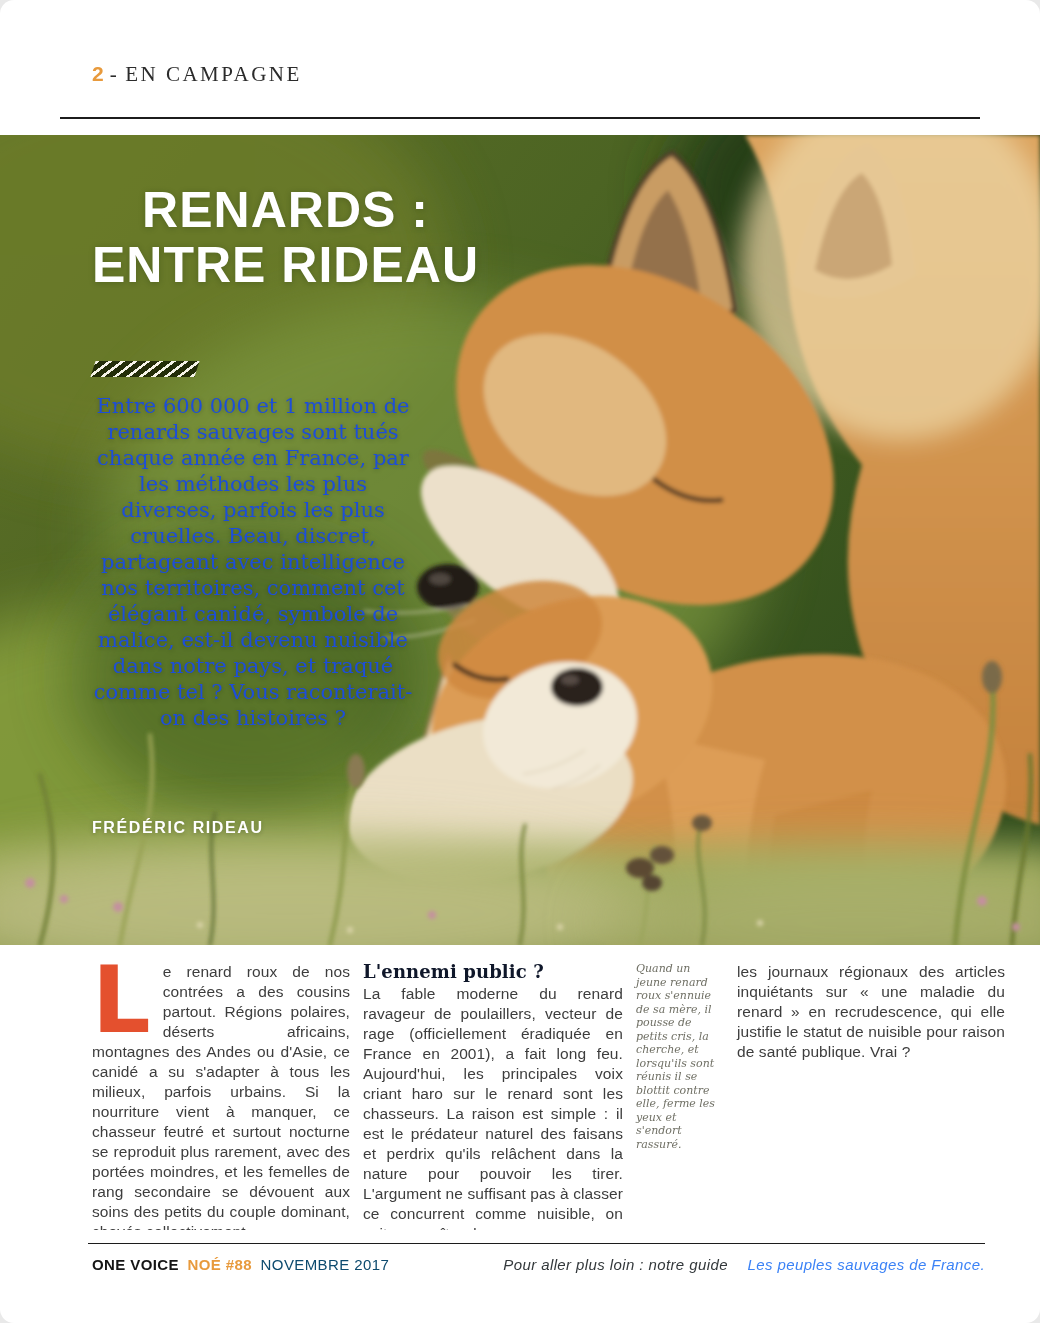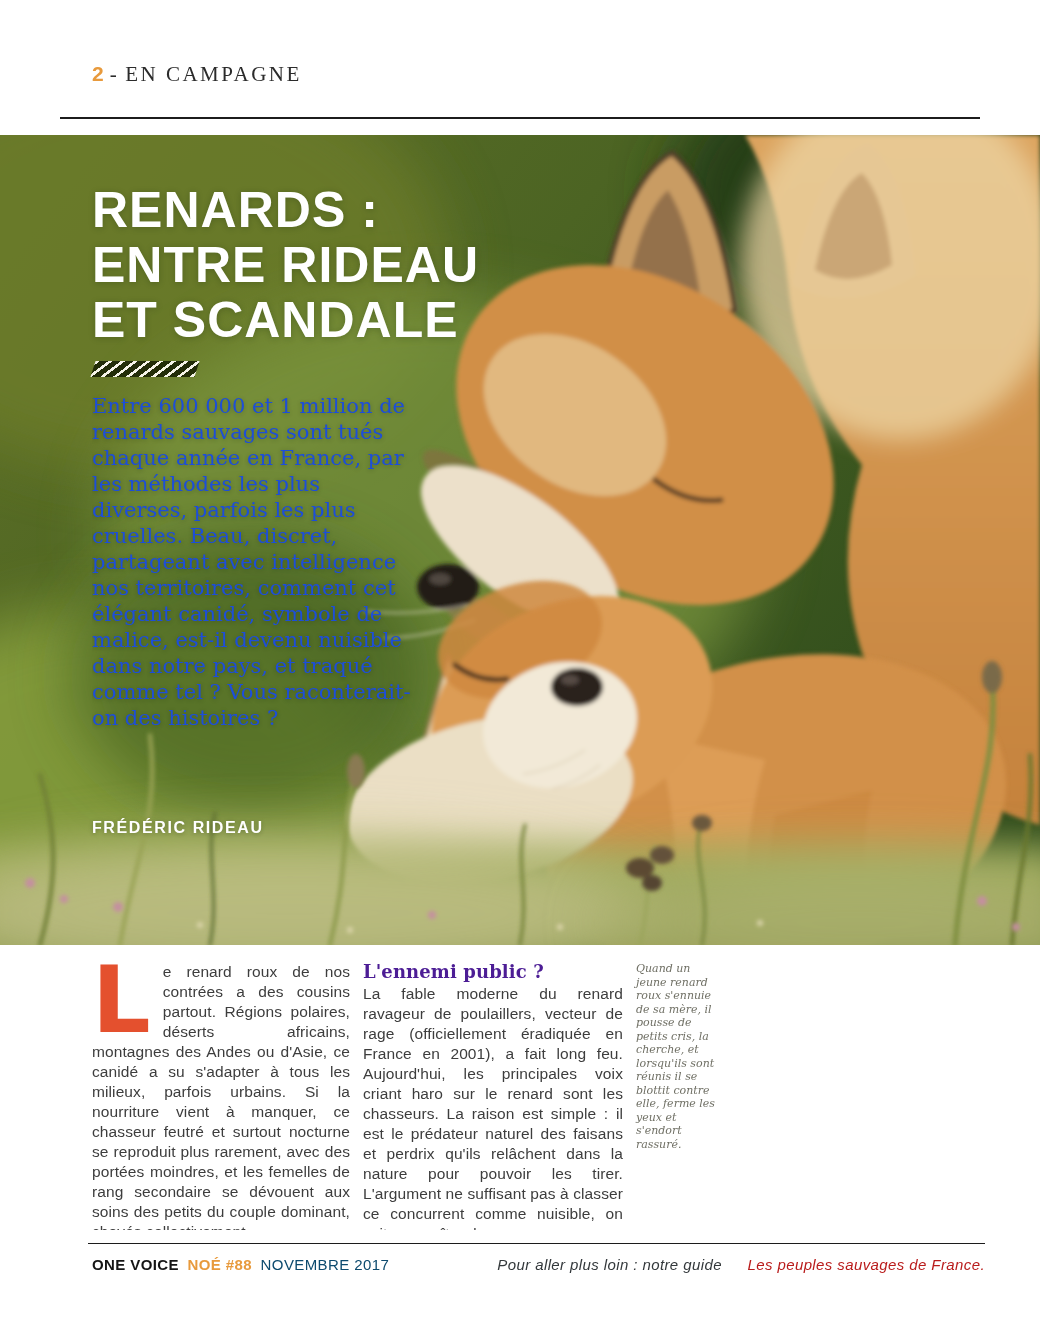--- a/index.html
+++ b/index.html
@@ -1,38 +1,38 @@
 <!DOCTYPE html>
 <html lang="fr"><head>
 <meta charset="utf-8">
 <style>
   * { margin:0; padding:0; box-sizing:border-box; }
   html,body { background:#e9e9e9; }
   body { font-family:"Liberation Sans", sans-serif; }
   .page {
     position:relative; width:1040px; height:1323px; background:#ffffff;
-    margin:0 auto; overflow:hidden;
+    margin:0 auto; overflow:hidden;border-radius:14px;
   }
 
   
   .kicker {
     position:absolute; top:62px; left:92px;
     font-family:"Liberation Serif", serif;
     font-size:21px; letter-spacing:2.5px; color:#2b2b2b;
     white-space:nowrap;
   }
   .kicker .num { color:#e89a3c; font-weight:bold; font-family:"Liberation Sans",sans-serif; letter-spacing:0; }
   .kicker .dash { margin:0 6px; color:#2b2b2b; }
   .rule-top {
     position:absolute; top:117px; left:60px; width:920px; height:0;
     border-top:2px solid #1c1c1c;
   }
 
   
-  .hero { position:absolute; top:135px; left:0; width:1040px; height:810px; overflow:hidden; }
+  .hero { position:absolute; top:135px; left:0; width:1040px; height:810px; overflow:hidden;text-align:center; }
   .hero svg { display:block; }
   .hero-overlay { position:absolute; inset:0; }
   .hero-title {
     position:absolute; left:92px; top:48px;
     color:#ffffff; font-weight:800; font-size:50px; line-height:55px;
     letter-spacing:1px; font-family:"Liberation Sans",sans-serif;
     text-shadow:0 1px 6px rgba(20,40,10,.25);
   }
   .hatch {
     position:absolute; left:93px; top:226px; width:104px; height:16px;
@@ -64,21 +64,21 @@
   }
   .dropcap {
     float:left;
     font-family:"DejaVu Sans", sans-serif;
     font-weight:bold; font-size:92px; line-height:74px;
     color:#e4502e; margin:2px 12px 0 0;
   }
   .col2-heading {
     font-family:"DejaVu Serif", serif;
     font-weight:bold; font-size:18px; line-height:20px;
-    color:#4c1d95; margin-bottom:2px;
+    color:#0f172a; margin-bottom:2px;
   }
   .caption {
     font-family:"DejaVu Serif", serif; font-style:italic;
     font-size:11px; line-height:13.5px; color:#6f6f64;
   }
   .col3 p + p { margin-top:20px; }
 
   
   .rule-bottom {
     position:absolute; top:1243px; left:88px; width:897px; height:0;
@@ -87,21 +87,21 @@
   .footer-row {
     position:absolute; top:1256px; left:92px; width:893px;
     display:flex; justify-content:space-between; align-items:baseline;
     font-size:15px; letter-spacing:.4px;
   }
   .footer-left { white-space:nowrap; color:#3c4043; }
   .footer-left .brand { font-weight:bold; color:#151515; }
   .footer-left .issue { font-weight:bold; color:#e89a3c; margin:16px 4px; }
   .footer-left .date { color:#0c4a6e; }
   .footer-right { font-style:italic; white-space:nowrap; color:#33383b; }
-  .footer-right .more-link { color:#b91c1c; margin-left:21px;text-align:right; }
+  .footer-right .more-link { color:#3b82f6; margin-left:15px;text-align:right; }
 </style>
 </head>
 <body>
 
 <div class="page">
 
   <div class="kicker">
     <span class="num">2</span><span class="dash">-</span><span>EN CAMPAGNE</span>
   </div>
   <div class="rule-top"></div>
@@ -214,38 +214,38 @@
           <circle cx="560" cy="792" r="3" fill="#ddd6ac"></circle>
           <circle cx="760" cy="788" r="3" fill="#ddd6ac"></circle>
         </g>
       </g>
     </svg>
 
     <div class="hero-overlay">
       <h1 class="hero-title">
         <span style="display:block">RENARDS :</span>
         <span style="display:block">ENTRE RIDEAU</span>
-        <span style="display:block">ET SCANDALE</span>
       </h1>
       <div class="hatch"></div>
       <p class="hero-intro">Entre 600 000 et 1 million de renards sauvages sont tués chaque année en France, par les méthodes les plus diverses, parfois les plus cruelles. Beau, discret, partageant avec intelligence nos territoires, comment cet élégant canidé, symbole de malice, est-il devenu nuisible dans notre pays, et traqué comme tel ? Vous raconterait-on des histoires ?</p>
       <div class="hero-author">FRÉDÉRIC RIDEAU</div>
     </div>
   </div>
 
   <div class="columns">
     <div class="bodytext">
       <span class="dropcap">L</span><span>e renard roux de nos contrées a des cousins partout. Régions polaires, déserts africains, montagnes des Andes ou d'Asie, ce canidé a su s'adapter à tous les milieux, parfois urbains. Si la nourriture vient à manquer, ce chasseur feutré et surtout nocturne se reproduit plus rarement, avec des portées moindres, et les femelles de rang secondaire se dévouent aux soins des petits du couple dominant, choyés collectivement.</span>
     </div>
     <div class="bodytext">
       <div class="col2-heading">L'ennemi public ?</div>
       <span>La fable moderne du renard ravageur de poulaillers, vecteur de rage (officiellement éradiquée en France en 2001), a fait long feu. Aujourd'hui, les principales voix criant haro sur le renard sont les chasseurs. La raison est simple : il est le prédateur naturel des faisans et perdrix qu'ils relâchent dans la nature pour pouvoir les tirer. L'argument ne suffisant pas à classer ce concurrent comme nuisible, on voit apparaître dans</span>
     </div>
     <div class="caption">Quand un jeune renard roux s'ennuie de sa mère, il pousse de petits cris, la cherche, et lorsqu'ils sont réunis il se blottit contre elle, ferme les yeux et s'endort rassuré.</div>
     <div class="bodytext col3">
+      <p>les journaux régionaux des articles inquiétants sur « une maladie du renard » en recrudescence, qui elle justifie le statut de nuisible pour raison de santé publique. Vrai ?</p>
     </div>
   </div>
 
   <div class="rule-bottom"></div>
   <div class="footer-row">
     <div class="footer-left">
       <span class="brand">ONE VOICE</span>
       <span class="issue">NOÉ #88</span>
       <span class="date">NOVEMBRE 2017</span>
     </div>

